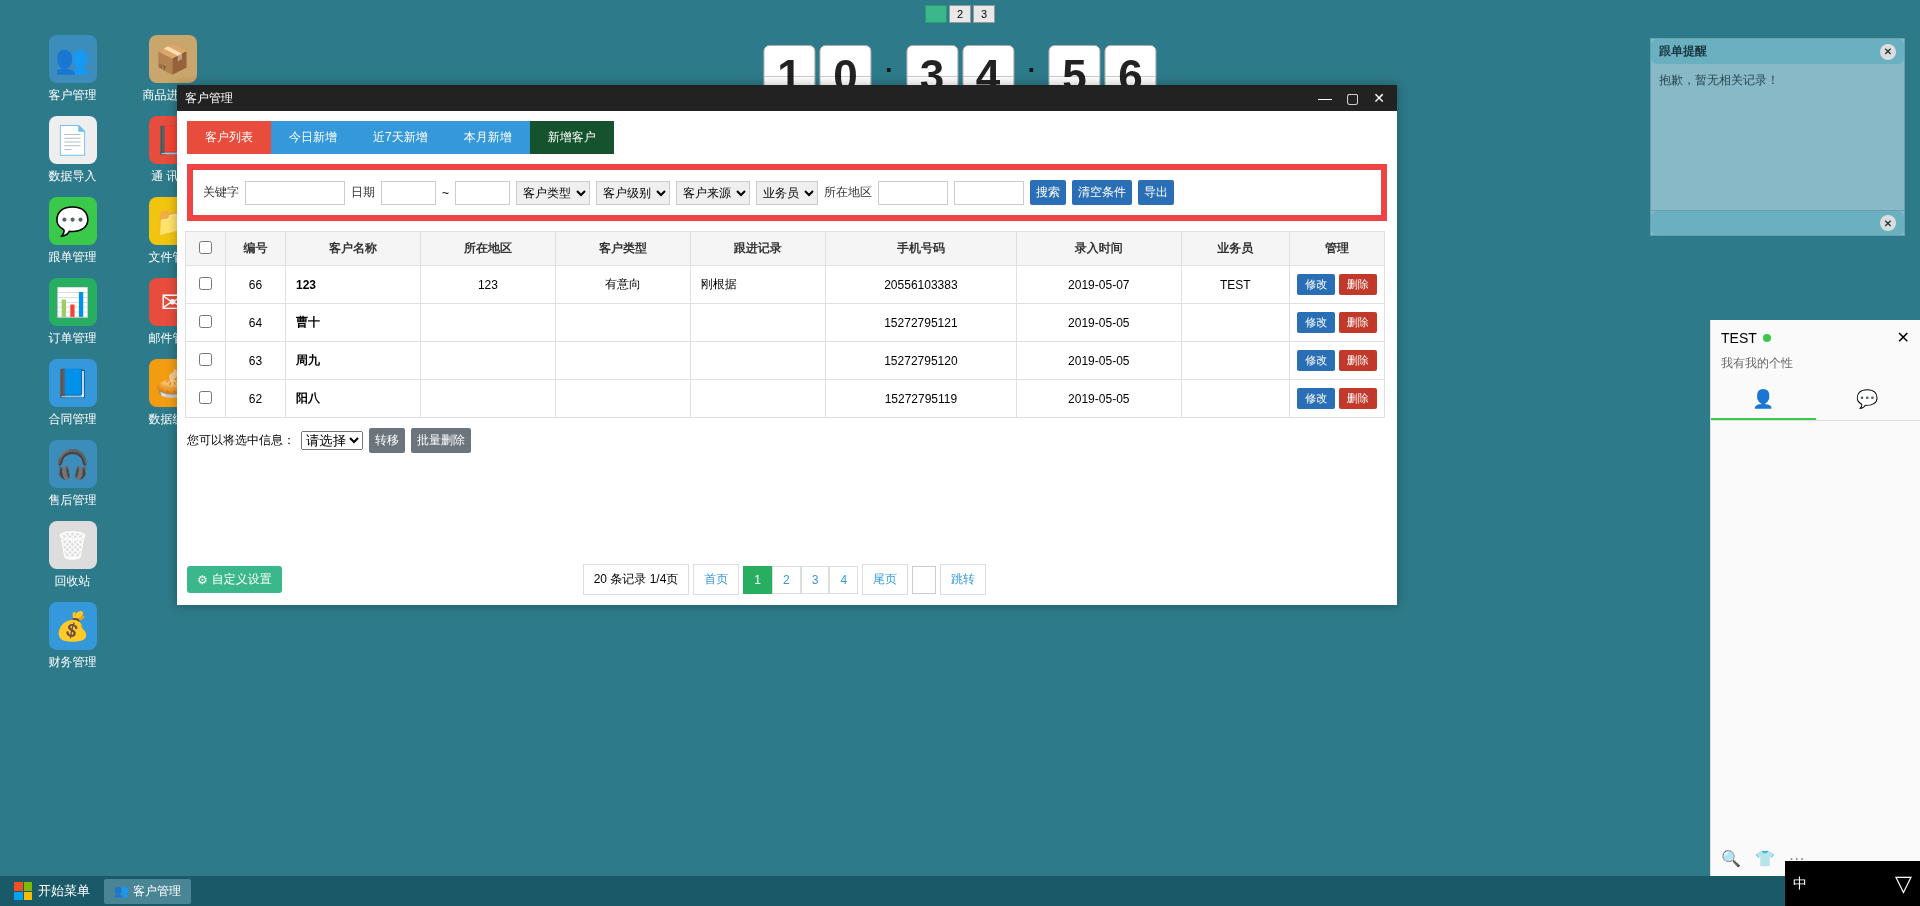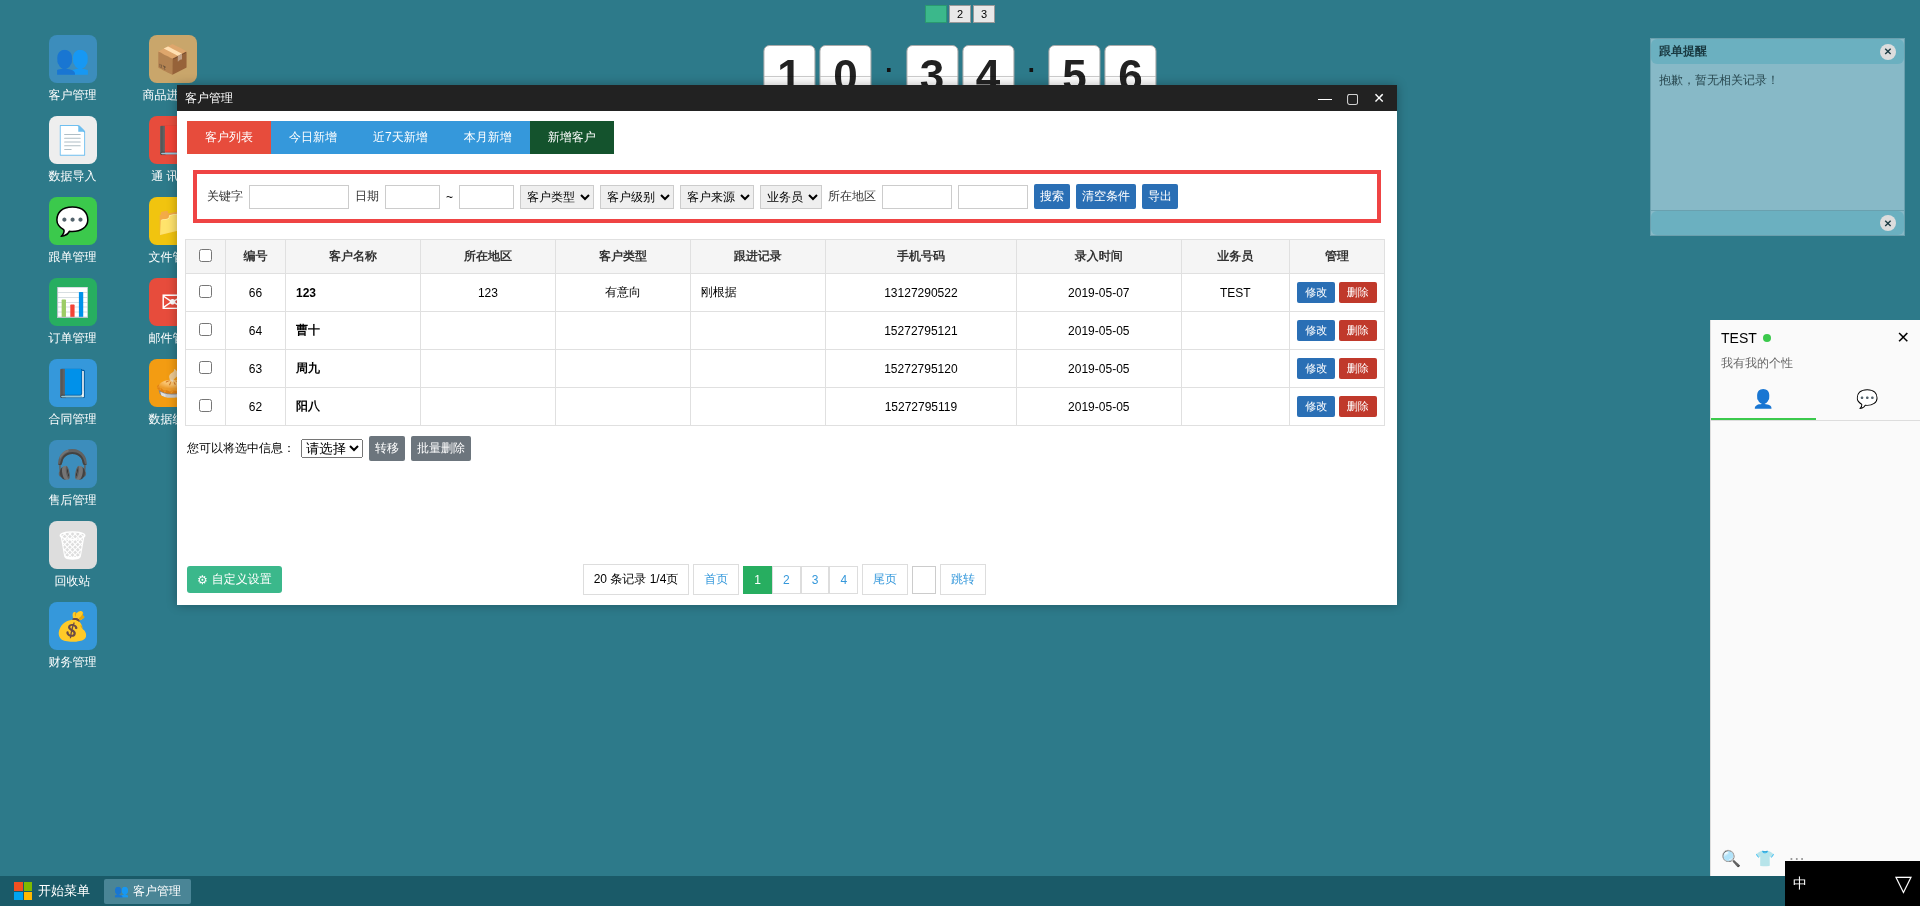--- a/index.html
+++ b/index.html
@@ -37,21 +37,21 @@
 .titlebar-btn { cursor: pointer; font-size: 14px; padding: 0 4px; }
 
 
 .tabs { display: flex; padding: 10px 10px 0; gap: 0; }
 .tab { padding: 8px 18px; font-size: 12px; color: #fff; cursor: pointer; }
 .tab.red { background: #e74c3c; }
 .tab.blue { background: #3598db; }
 .tab.green { background: #14532d; }
 
 
-.filter-bar { padding: 10px; display: flex; align-items: center; gap: 6px; border: 4px solid #ef4444; margin: 16px; font-size: 12px; }
+.filter-bar { padding: 10px; display: flex; align-items: center; gap: 6px; border: 6px solid #ef4444; margin: 10px; font-size: 12px; }
 .filter-bar input[type=text] { border: 1px solid #ccc; height: 24px; padding: 0 4px; font-size: 12px; }
 .filter-bar select { border: 1px solid #ccc; height: 24px; font-size: 12px; padding: 0 2px; }
 .btn { padding: 4px 6px; font-size: 12px; border: none; cursor: pointer; color: #fff; border-radius: 2px; }
 .btn-blue { background: #2a6fb5; }
 .fl-label { color: #333; }
 
 
 .data-table { width: calc(100% - 20px); margin: 0 8px; border-collapse: collapse; font-size: 12px; }
 .data-table th, .data-table td { border: 1px solid #e0e0e0; padding: 8px 6px; text-align: center; }
 .data-table th { background: #f5f5f5; color: #333; }
@@ -250,21 +250,21 @@
         </tr>
       </thead>
     <tbody id="table-body">
         <tr>
     <td><input type="checkbox" style=""></td>
     <td>66</td>
     <td class="left"><b>123</b></td>
     <td>123</td>
     <td>有意向</td>
     <td class="left">刚根据</td>
-    <td>13127290522</td>
+    <td>20556103383</td>
     <td>2019-05-07</td>
     <td>TEST</td>
     <td><button class="action-btn action-edit">修改</button> <button class="action-btn action-del">删除</button></td>
         </tr>
         <tr>
     <td><input type="checkbox" style=""></td>
     <td>64</td>
     <td class="left"><b>曹十</b></td>
     <td></td>
     <td></td>

